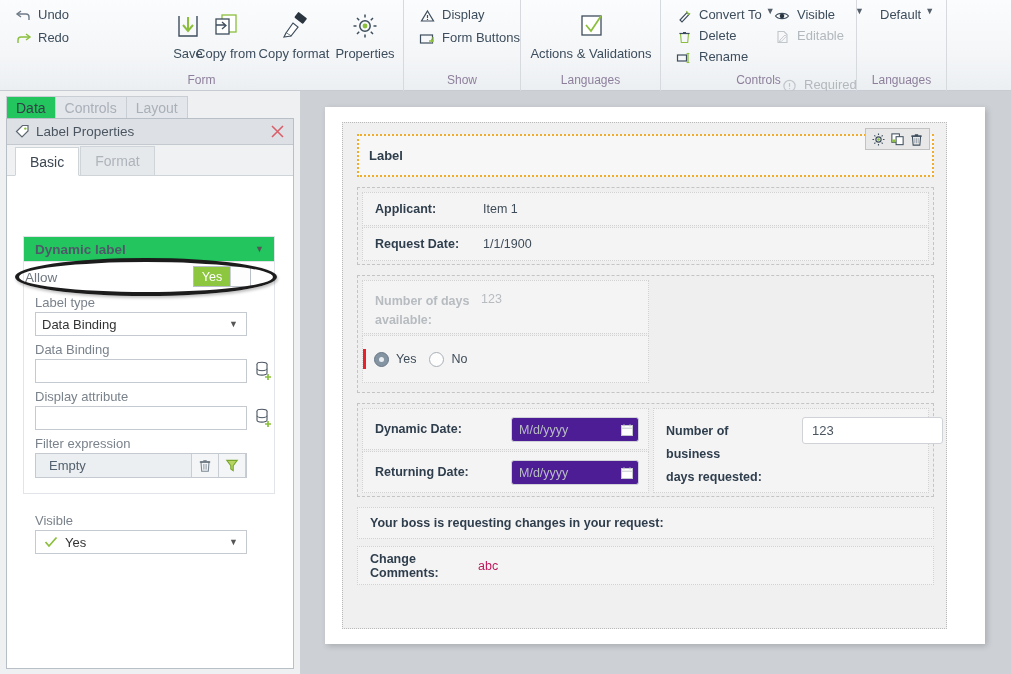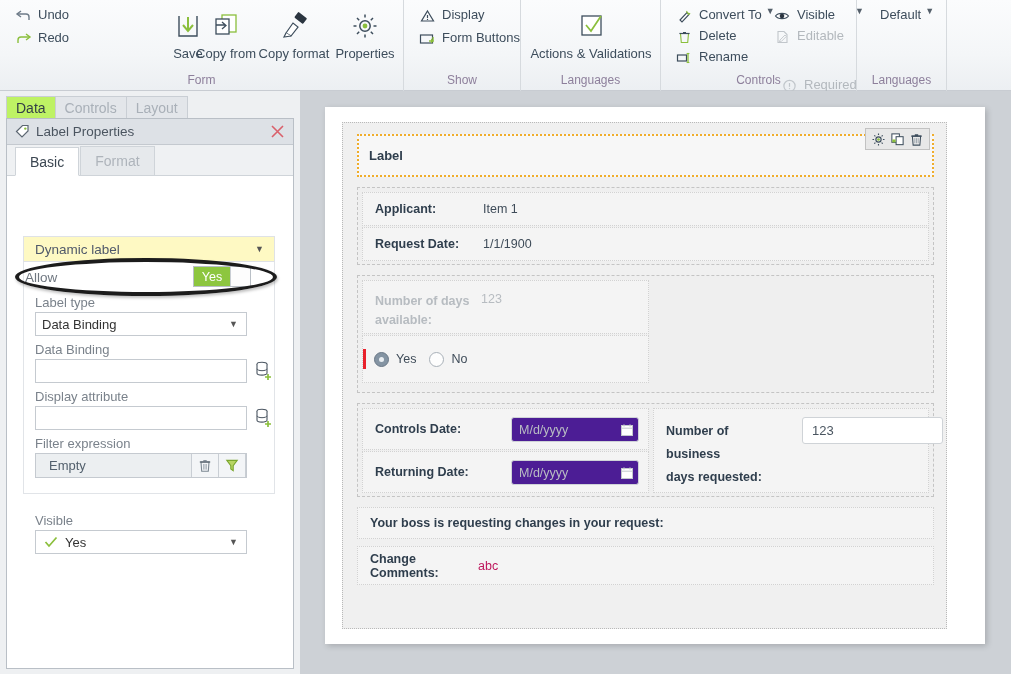--- a/index.html
+++ b/index.html
@@ -57,21 +57,21 @@
   #tabstrip {
     position: absolute; left: 6px; top: 4px; height: 24px;
     display: flex; align-items: flex-end;
   }
   .ptab {
     height: 23px; padding: 0 9px; font-size: 14px;
     display: flex; align-items: center; cursor: default;
     border: 1px solid #c9ced4; border-bottom: none; margin-right: -1px;
     background: #e3e6ea; color: #a9b0b8;
   }
-  .ptab.active { background: #bef264; color: #333e48; border-color: #c9ced4; }
+  .ptab.active { background: #22c55e; color: #333e48; border-color: #c9ced4; }
 
   #propbox {
     position: absolute; left: 6px; top: 27px; width: 288px; height: 551px;
     background: #ffffff; border: 1px solid #b9bfc6;
   }
   #prophead {
     position: relative; height: 26px; background: #dde1e6;
     border-bottom: 1px solid #c4c9cf; display: flex; align-items: center;
   }
   #prophead .tagic { margin: 0 6px 0 8px; display: flex; }
@@ -96,22 +96,22 @@
                  margin-bottom: -1px; }
 
   #basicbody { position: absolute; left: 0; top: 57px; right: 0; bottom: 0; background:#fff; }
 
   .group-card {
     position: absolute; left: 16px; top: 144px; width: 252px;
     border: 1px solid #e1e4e8; border-top: none; background: #fff;
   }
   #dyn-header {
     position: absolute; left: 16px; top: 144px; width: 252px; height: 26px;
-    background: #fef9c3; border: 1px solid #dfe2e6;
-    display: flex; align-items: center; cursor: default;
+    background: #22c55e; border: 1px solid #dfe2e6;
+    display: flex; align-items: center; cursor: default; font-weight: bold;
   }
   #dyn-header .t { font-size: 13.5px; color: #50596a; padding-left: 11px; }
   #dyn-header .c { position: absolute; right: 10px; font-size: 9px; color: #555; }
 
   .fld-label { font-size: 13px; color: #7a828b; }
   .txtinput {
     height: 24px; border: 1px solid #c5cad0; background: #fff;
     font-size: 13px; color: #333; padding: 0 6px; line-height: 22px;
   }
   .selinput {
@@ -604,21 +604,21 @@
           <span style="display:inline-flex; align-items:center; margin-left:13px;">
             <span class="radio"></span>
             <span class="fvalue" style="margin-left:7px;">No</span>
           </span>
         </div>
       </div>
 
       <div class="sect" style="left:14px; top:280px; width:577px; height:94px;">
 
         <div class="rowcell" style="left:4px; top:4px; width:287px; height:42px;">
-          <span class="flabel" style="padding-left:12px; width:120px;">Controls Date:</span>
+          <span class="flabel" style="padding-left:12px; width:120px;">Dynamic Date:</span>
           <span class="dateinput" style="left:148px; top:8px;">
             <span class="ph">M/d/yyyy</span>
             <span class="cal">
               <svg width="14" height="14" viewBox="0 0 14 14">
                 <rect x="1.5" y="2.5" width="11" height="10" fill="#fff" stroke="#c3c8cd" stroke-width="1"></rect>
                 <line x1="1.5" y1="5.2" x2="12.5" y2="5.2" stroke="#c3c8cd" stroke-width="1"></line>
                 <line x1="4" y1="1.3" x2="4" y2="3.6" stroke="#c3c8cd" stroke-width="1"></line>
                 <line x1="10" y1="1.3" x2="10" y2="3.6" stroke="#c3c8cd" stroke-width="1"></line>
               </svg>
             </span>

